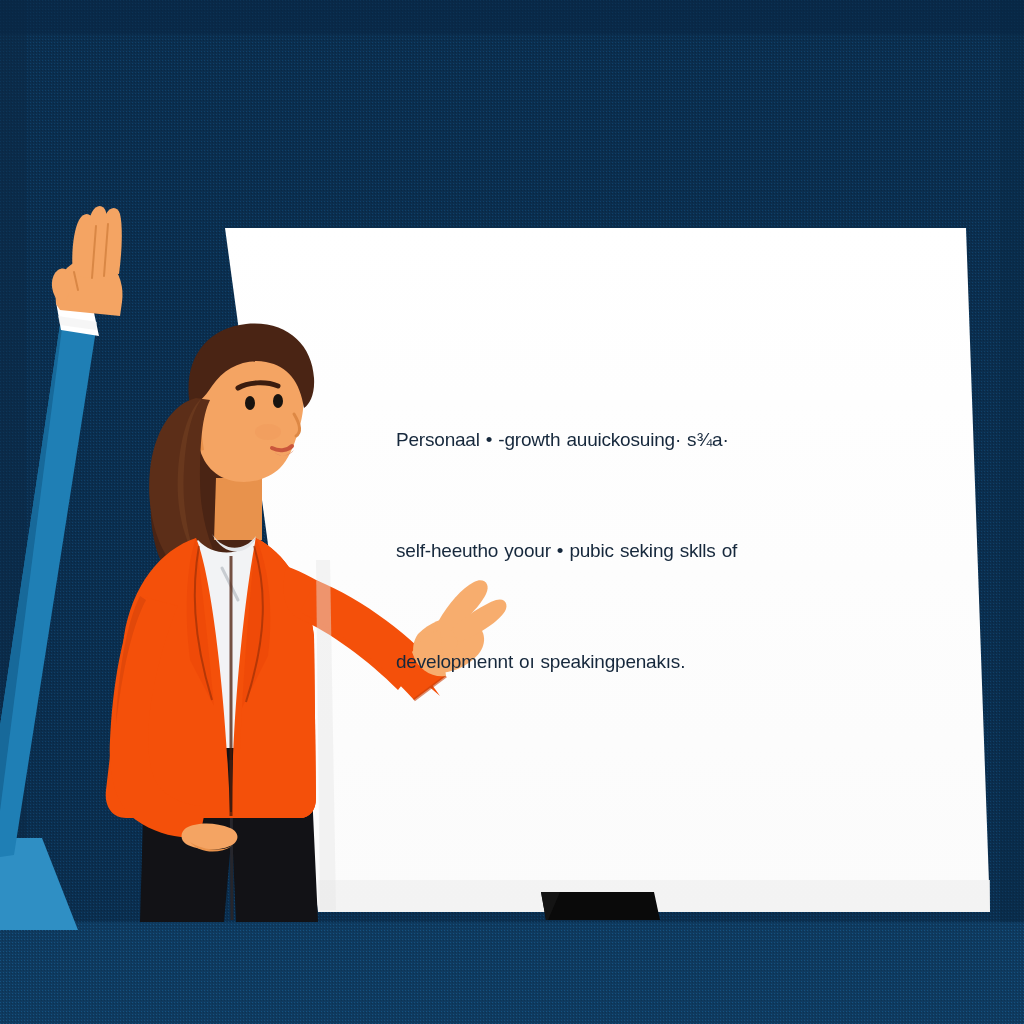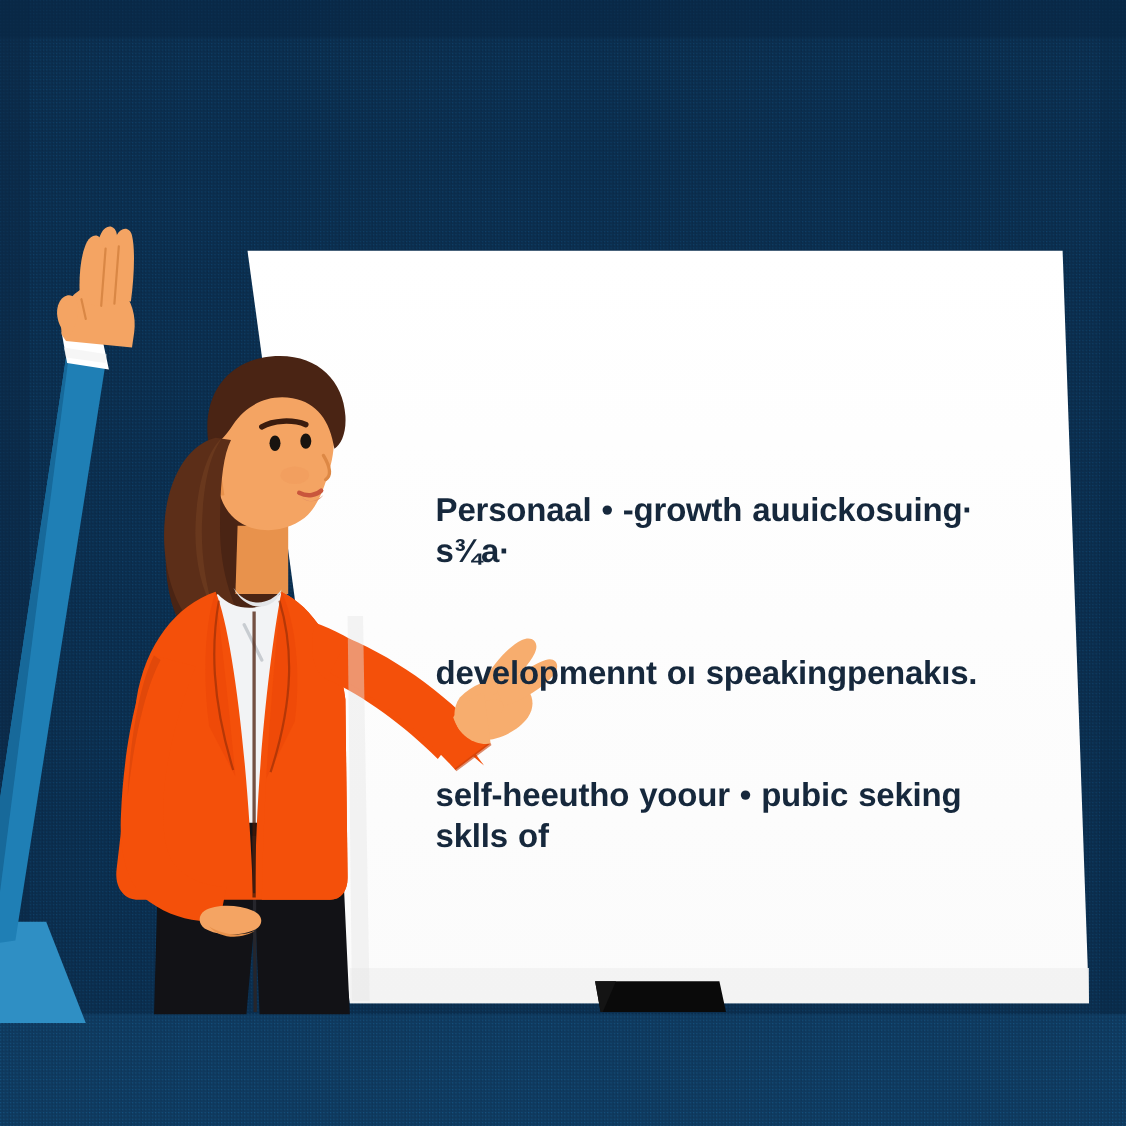--- a/index.html
+++ b/index.html
@@ -21,26 +21,26 @@
     top: 0;
     left: 0;
     width: 1024px;
     height: 1024px;
     display: block;
   }
   
   .board-text {
     position: absolute;
     left: 396px;
-    top: 372px;
+    top: 347px;
     width: 520px;
     color: #16283c;
     font-family: "Liberation Sans", sans-serif;
-    font-weight: bold;
-    font-size: 30px;
+    font-weight: normal;
+    font-size: 19px;
     line-height: 37px;
     letter-spacing: -0.2px;
     white-space: pre-wrap;
     word-spacing: 1px;
   }
   .board-text .tl {
     display: block;
   }
 </style>
 </head>
@@ -212,17 +212,17 @@
       <path d="M 412,652 C 420,640 430,632 440,630 L 446,676
                C 432,678 418,670 412,652 Z" fill="#f7ad6e"></path>
 
       <path d="M 316,560 L 330,560 L 336,910 L 320,910 Z" fill="#e7e7e7" opacity="0.45"></path>
 
     </g>
   </svg>
 
   <div class="board-text">
     <span class="tl">Personaal • -growth auuickosuing· s¾a·</span>
+    <span class="tl">self-heeutho yoour • pubic seking sklls of</span>
     <span class="tl">developmennt oı speakingpenakıs.</span>
-    <span class="tl">self-heeutho yoour • pubic seking sklls of</span>
   </div>
 
 </div>
 
 </body></html>

